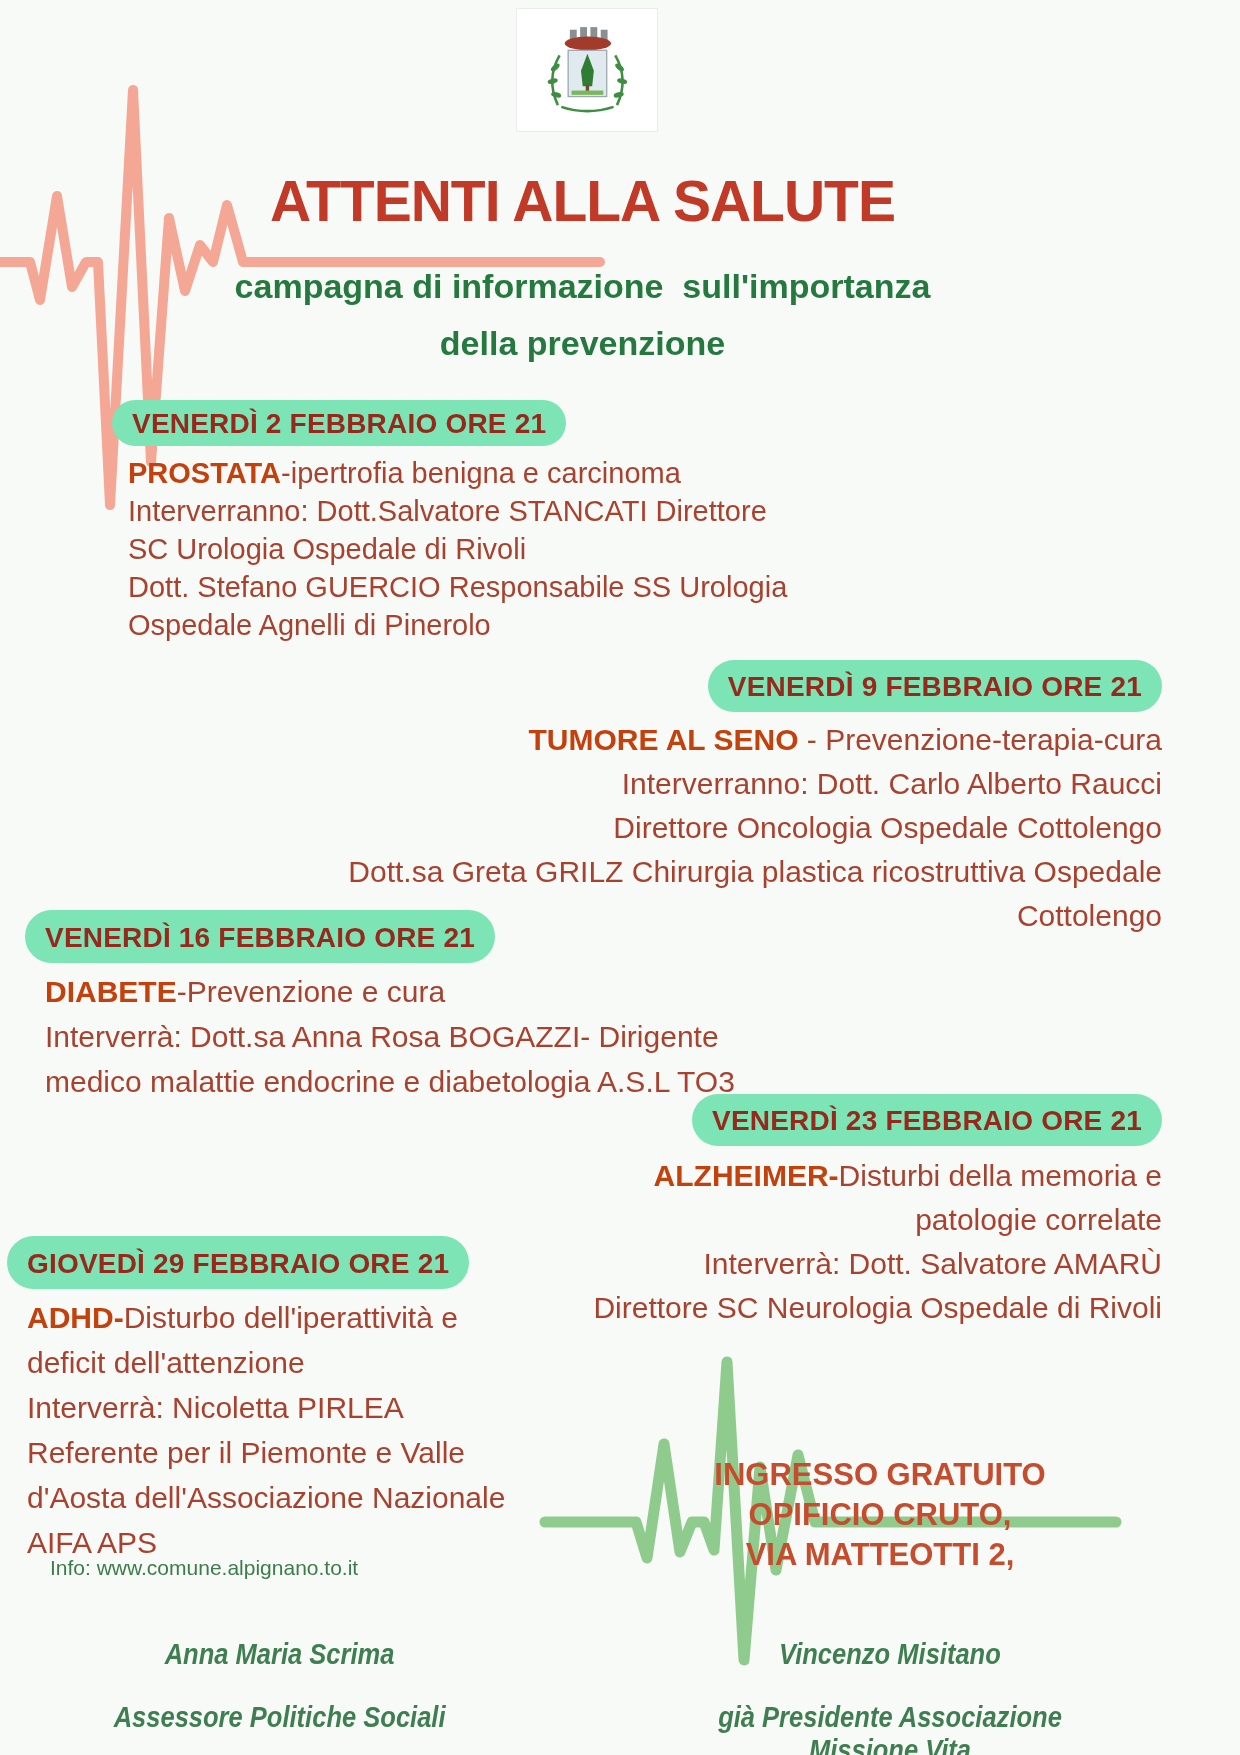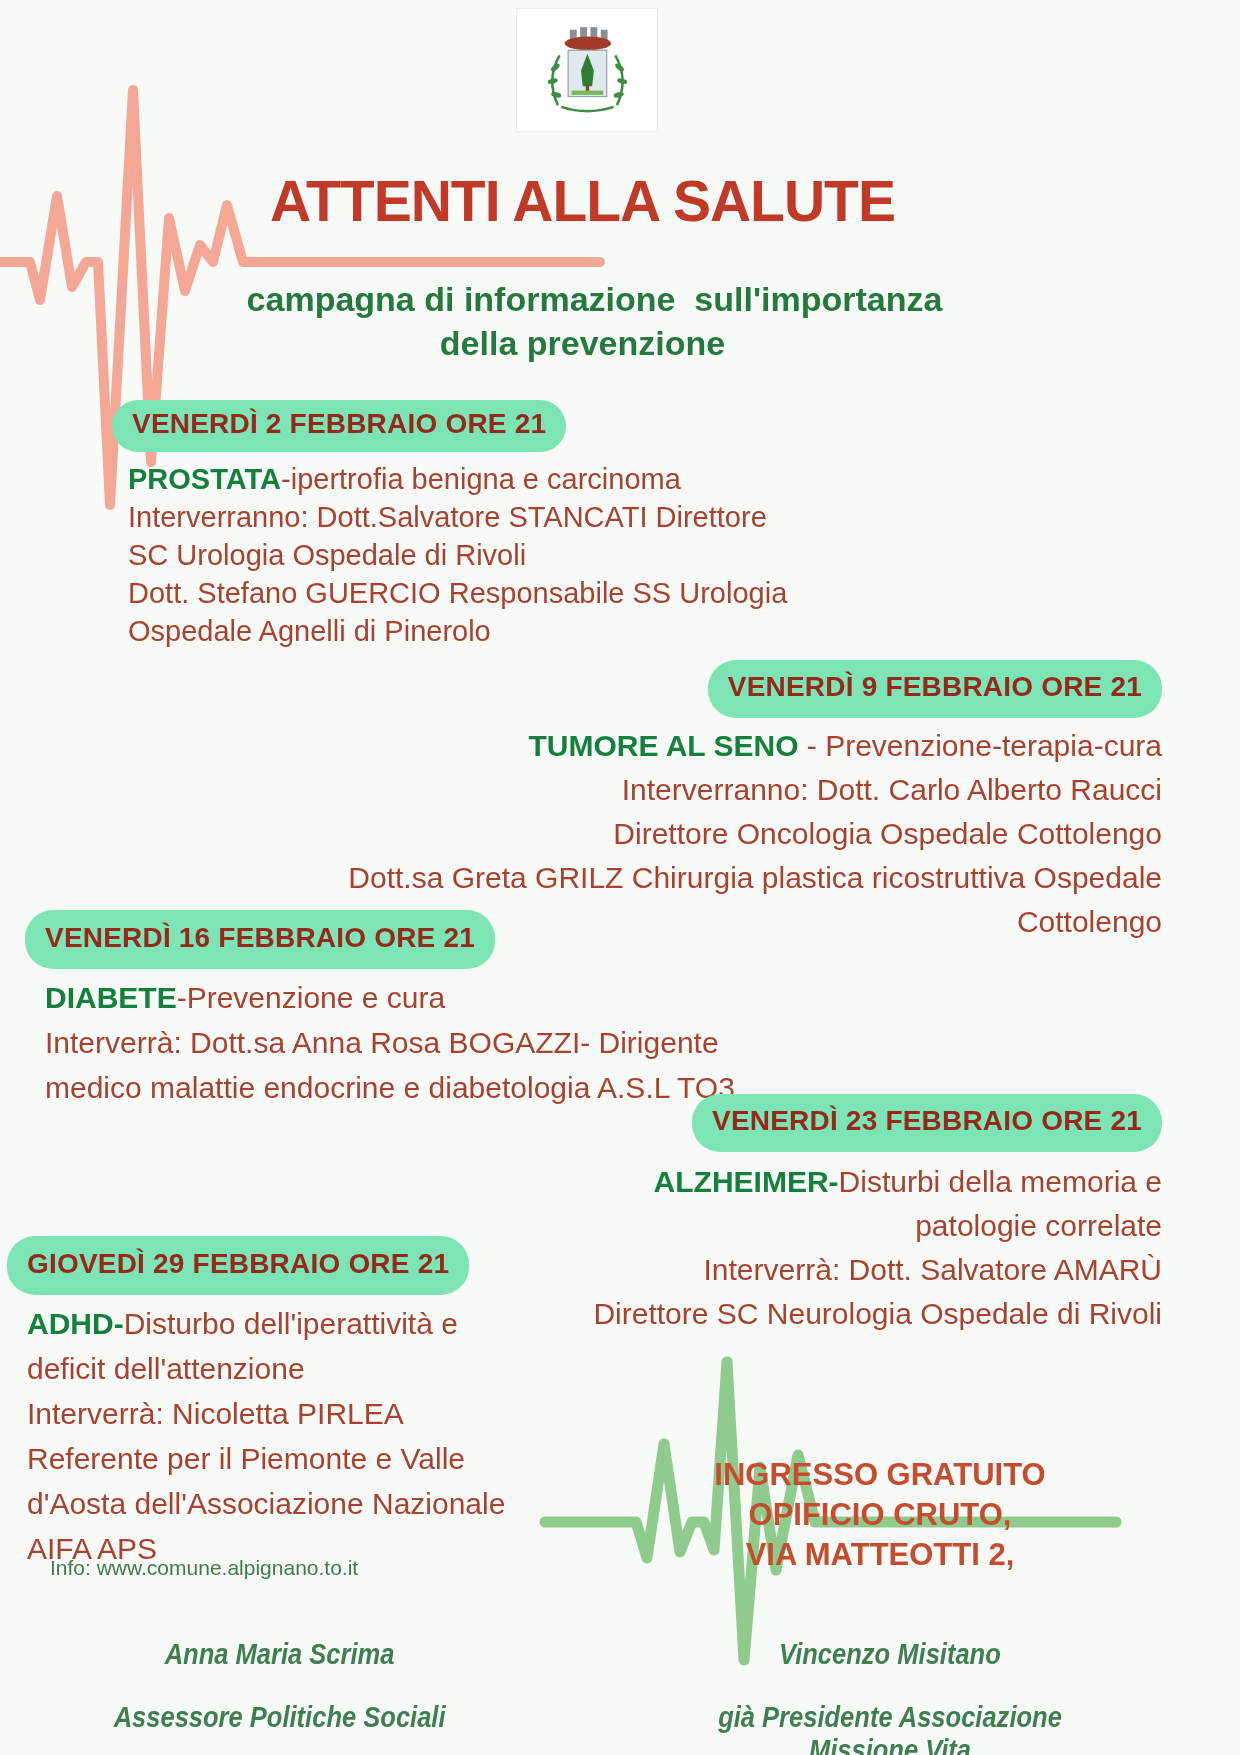--- a/index.html
+++ b/index.html
@@ -25,34 +25,34 @@
   }
   .page-title{
     left:0;top:168px;width:1165px;text-align:center;
     font-size:57px;font-weight:700;letter-spacing:-1px;
     color:#c03a27;z-index:3;
   }
   .subtitle{
     left:0;width:1165px;text-align:center;
     font-size:34px;font-weight:700;color:#25793f;z-index:3;white-space:pre;
   }
-  .sub1{top:280px;padding-left:12px;}
+  .sub1{top:267px;}
   .sub2{top:324px;}
 
   .badge{
     display:inline-block;
     background:#7de4b5;
     border-radius:28px;
-    padding:5px 20px 9px 20px;
+    padding:5px 20px 3px 20px;
     font-size:28px;font-weight:700;color:#96291c;
     letter-spacing:0.2px;
     white-space:nowrap;
   }
   .ev{z-index:2;color:#a8422f;font-size:29px;line-height:38px;}
-  .ev .bold{font-weight:700;color:#15803d;}
+  .ev .bold{font-weight:700;color:#c2410c;}
   .ev-line{display:block;}
 
   .ev1{left:112px;top:400px;width:720px;}
   .ev1 .body{margin-left:16px;margin-top:8px;}
 
   .ev2{right:78px;top:660px;width:960px;text-align:right;font-size:30px;line-height:44px;}
   .ev2 .body{margin-top:6px;}
 
   .ev3{left:25px;top:910px;width:720px;font-size:30px;line-height:45px;}
   .ev3 .body{margin-left:20px;margin-top:6px;}

